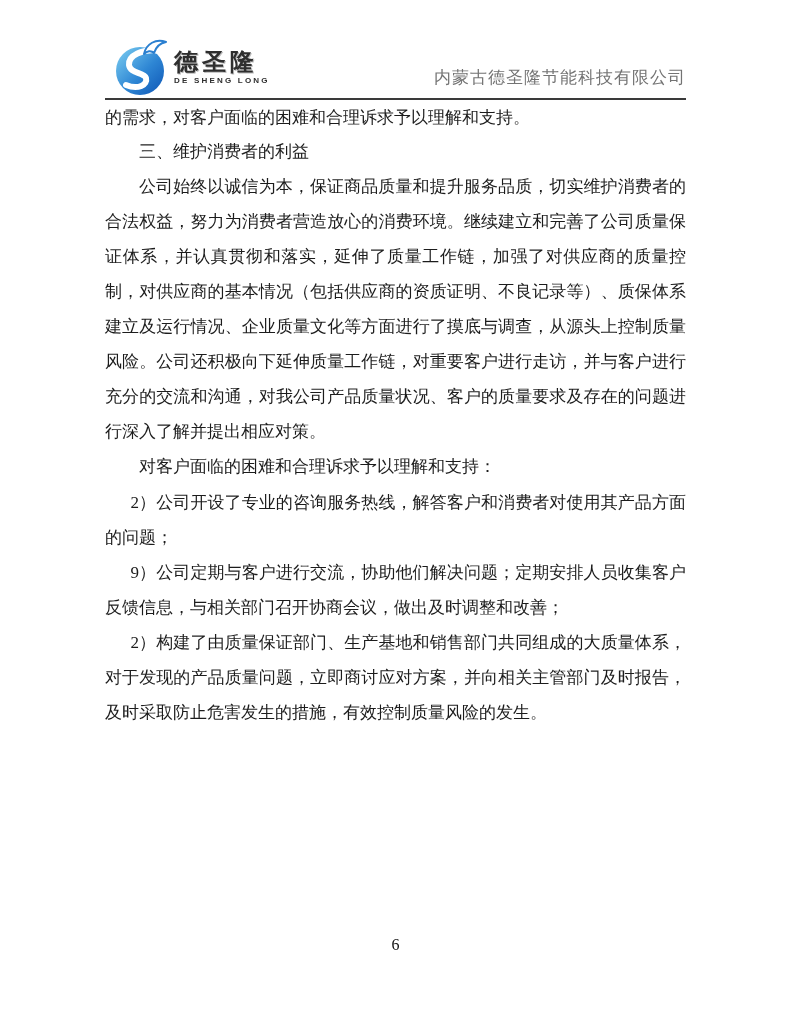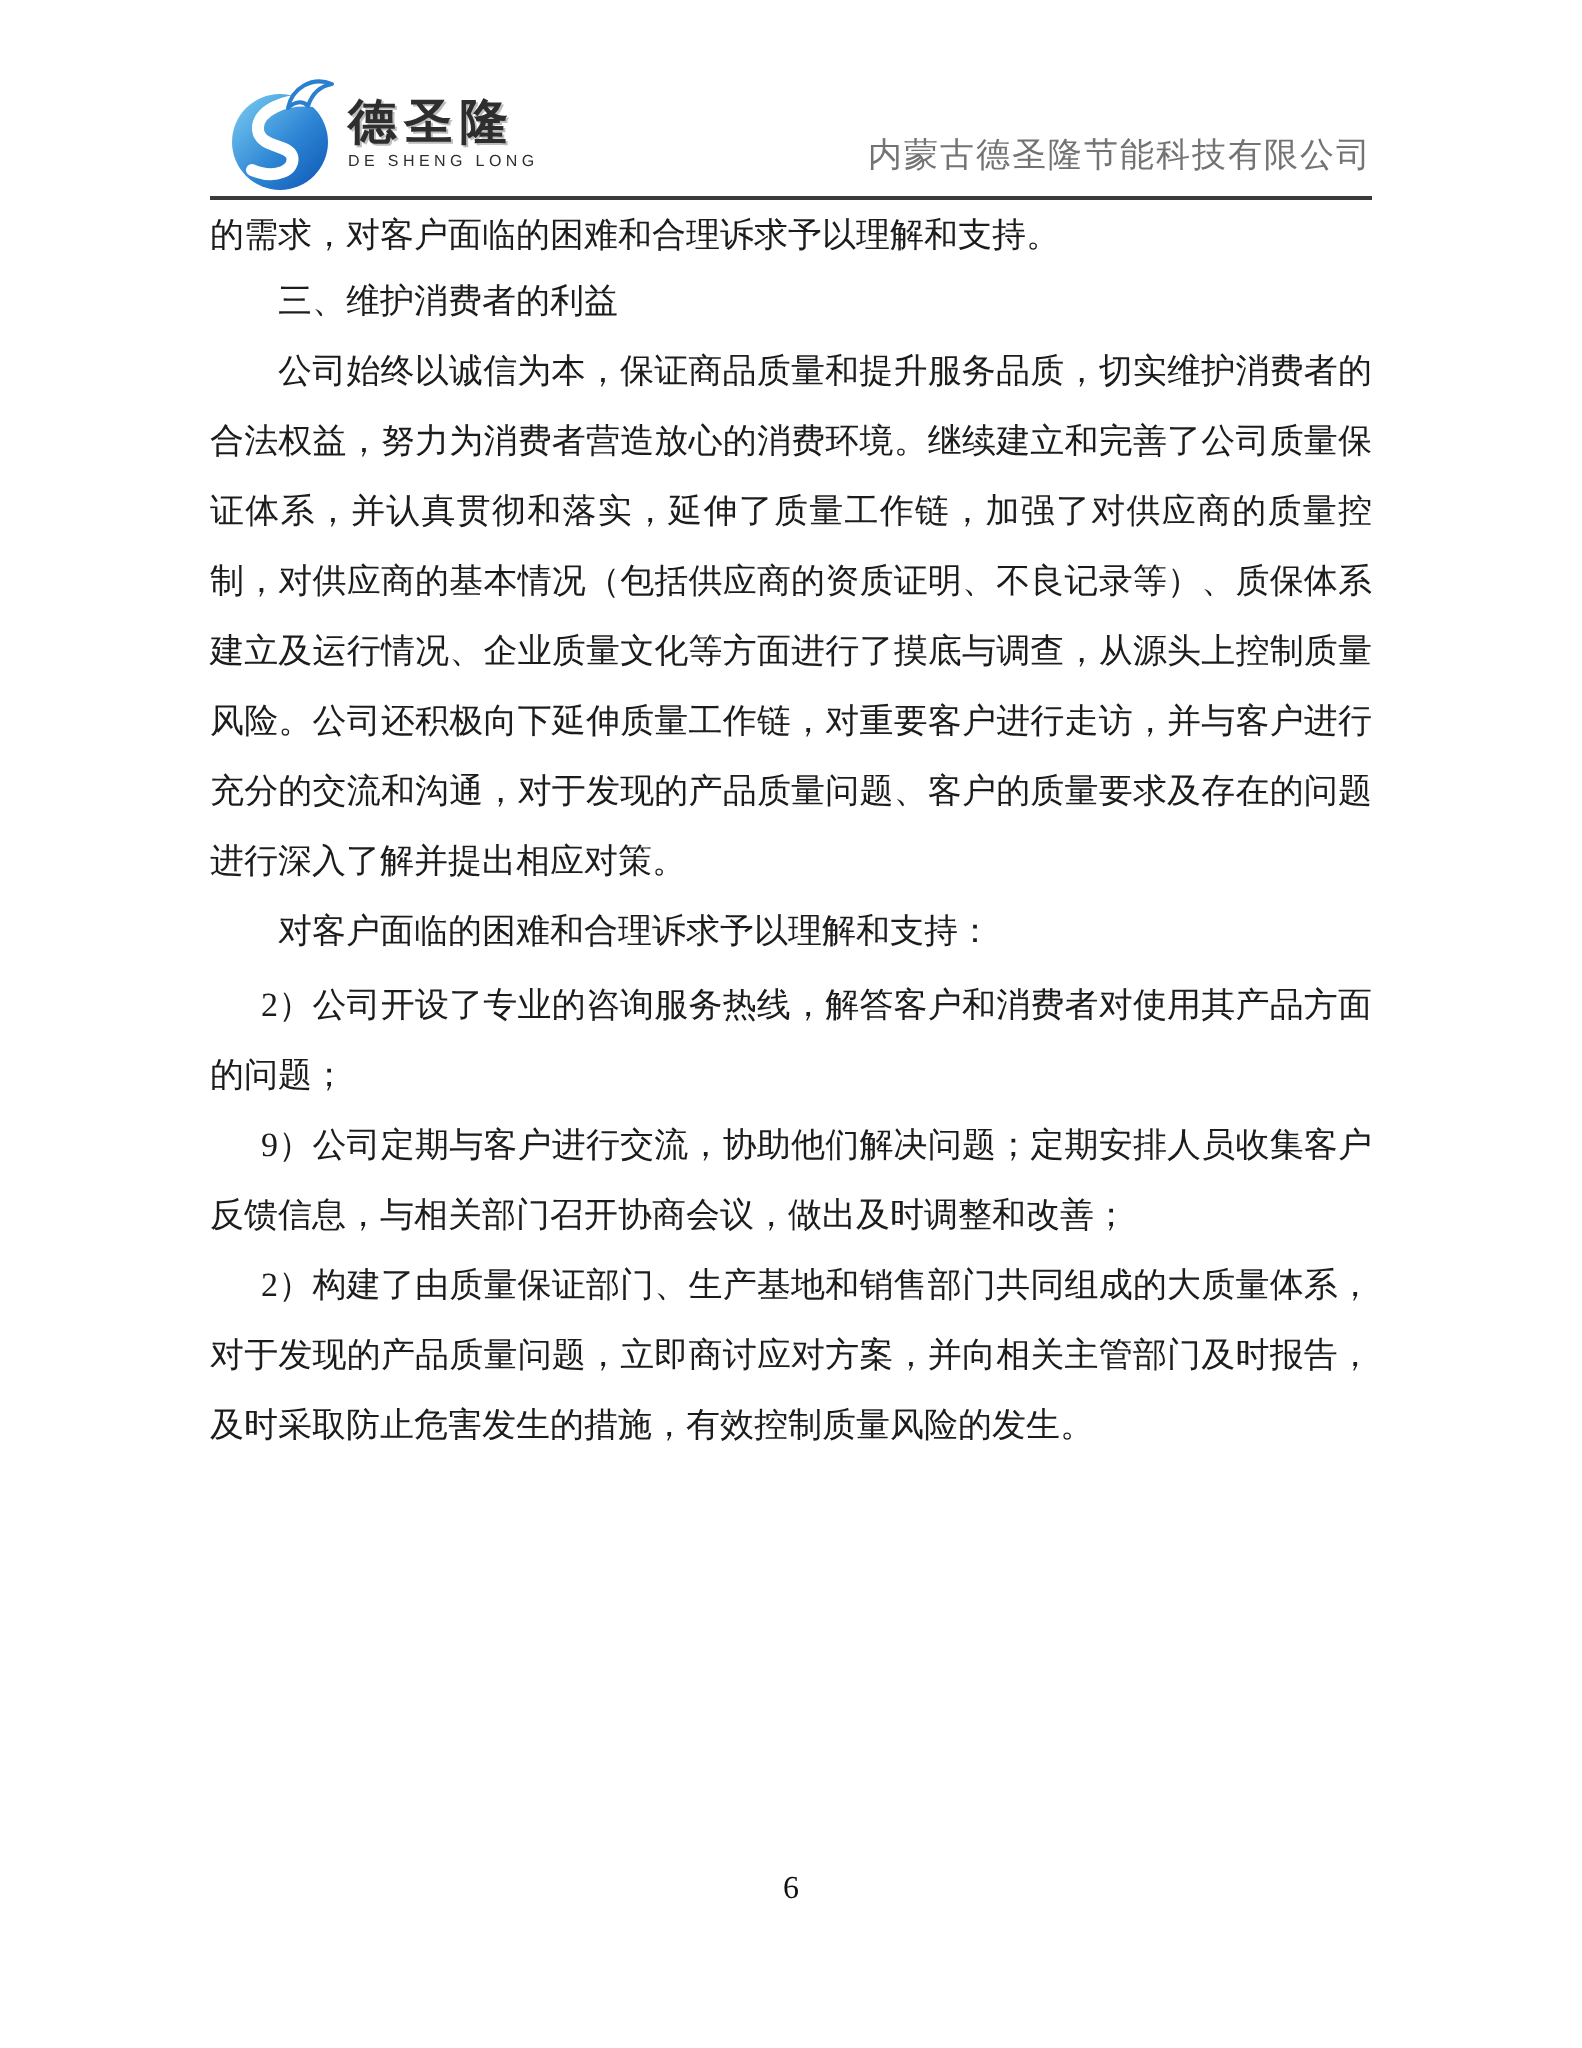--- a/index.html
+++ b/index.html
@@ -46,21 +46,21 @@
     font-size: 24px;
     font-weight: bold;
     color: #2e2e2e;
     letter-spacing: 4px;
     line-height: 1;
     text-shadow: 1px 1px 0 #bdbdbd;
   }
   .logo-en {
     margin-top: 3px;
     font-size: 8px;
-    font-weight: normal;
+    font-weight: bold;
     color: #2e2e2e;
     letter-spacing: 2.2px;
     line-height: 1;
   }
   .company-name {
     position: absolute;
     right: 105px;
     top: 66px;
     font-size: 17px;
     font-weight: normal;
@@ -124,21 +124,21 @@
         <div class="logo-en">DE SHENG LONG</div>
       </div>
     </div>
     <div class="company-name">内蒙古德圣隆节能科技有限公司</div>
     <hr class="header-rule">
   </header>
 
   <main class="doc-body">
     <p>的需求，对客户面临的困难和合理诉求予以理解和支持。</p>
     <p class="indent">三、维护消费者的利益</p>
-    <p class="indent">公司始终以诚信为本，保证商品质量和提升服务品质，切实维护消费者的合法权益，努力为消费者营造放心的消费环境。继续建立和完善了公司质量保证体系，并认真贯彻和落实，延伸了质量工作链，加强了对供应商的质量控制，对供应商的基本情况（包括供应商的资质证明、不良记录等）、质保体系建立及运行情况、企业质量文化等方面进行了摸底与调查，从源头上控制质量风险。公司还积极向下延伸质量工作链，对重要客户进行走访，并与客户进行充分的交流和沟通，对于发现的产品质量问题、客户的质量要求及存在的问题进行深入了解并提出相应对策。</p>
+    <p class="indent">公司始终以诚信为本，保证商品质量和提升服务品质，切实维护消费者的合法权益，努力为消费者营造放心的消费环境。继续建立和完善了公司质量保证体系，并认真贯彻和落实，延伸了质量工作链，加强了对供应商的质量控制，对供应商的基本情况（包括供应商的资质证明、不良记录等）、质保体系建立及运行情况、企业质量文化等方面进行了摸底与调查，从源头上控制质量风险。公司还积极向下延伸质量工作链，对重要客户进行走访，并与客户进行充分的交流和沟通，对我公司产品质量状况、客户的质量要求及存在的问题进行深入了解并提出相应对策。</p>
     <p class="indent">对客户面临的困难和合理诉求予以理解和支持：</p>
     <p class="indent-num">2）公司开设了专业的咨询服务热线，解答客户和消费者对使用其产品方面的问题；</p>
     <p class="indent-num">9）公司定期与客户进行交流，协助他们解决问题；定期安排人员收集客户反馈信息，与相关部门召开协商会议，做出及时调整和改善；</p>
     <p class="indent-num">2）构建了由质量保证部门、生产基地和销售部门共同组成的大质量体系，对于发现的产品质量问题，立即商讨应对方案，并向相关主管部门及时报告，及时采取防止危害发生的措施，有效控制质量风险的发生。</p>
   </main>
 
   <footer class="page-footer">
     <span>6</span>
   </footer>
 

